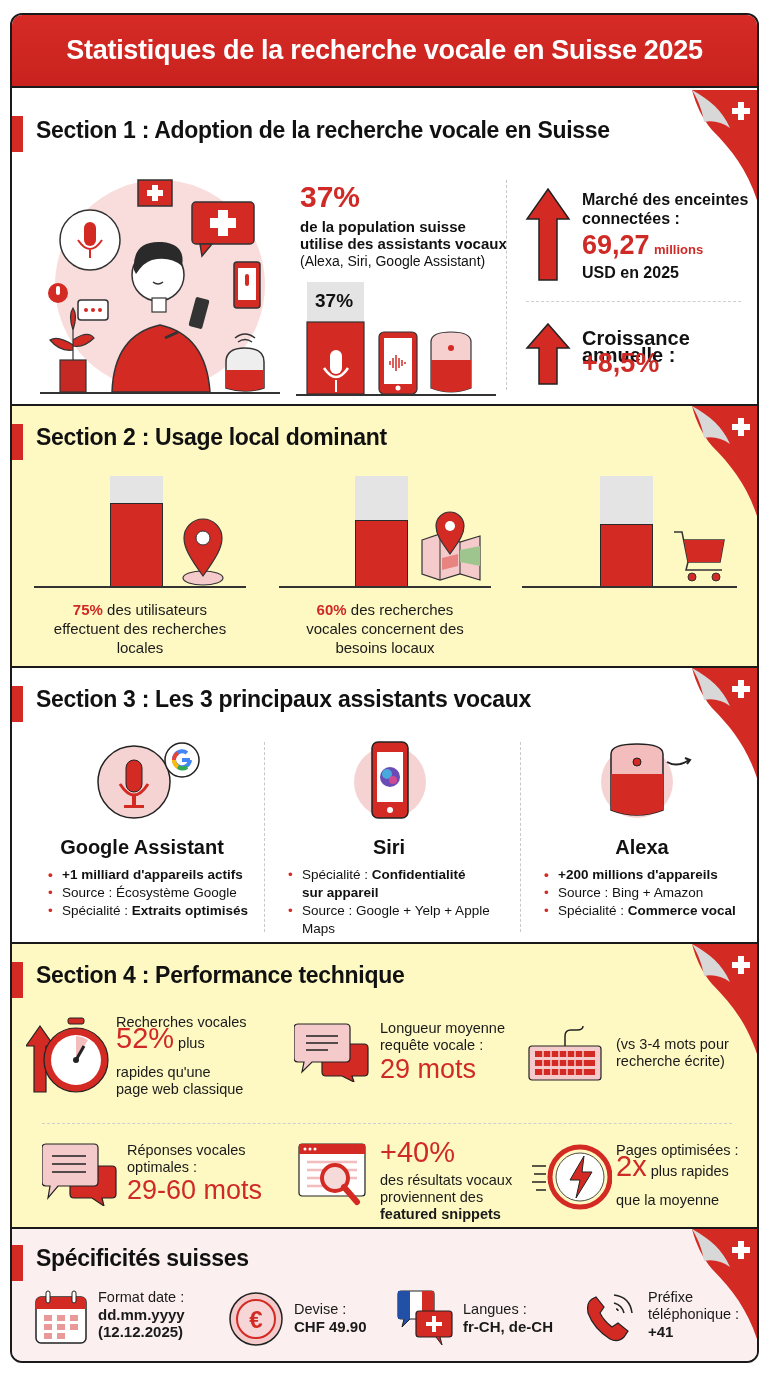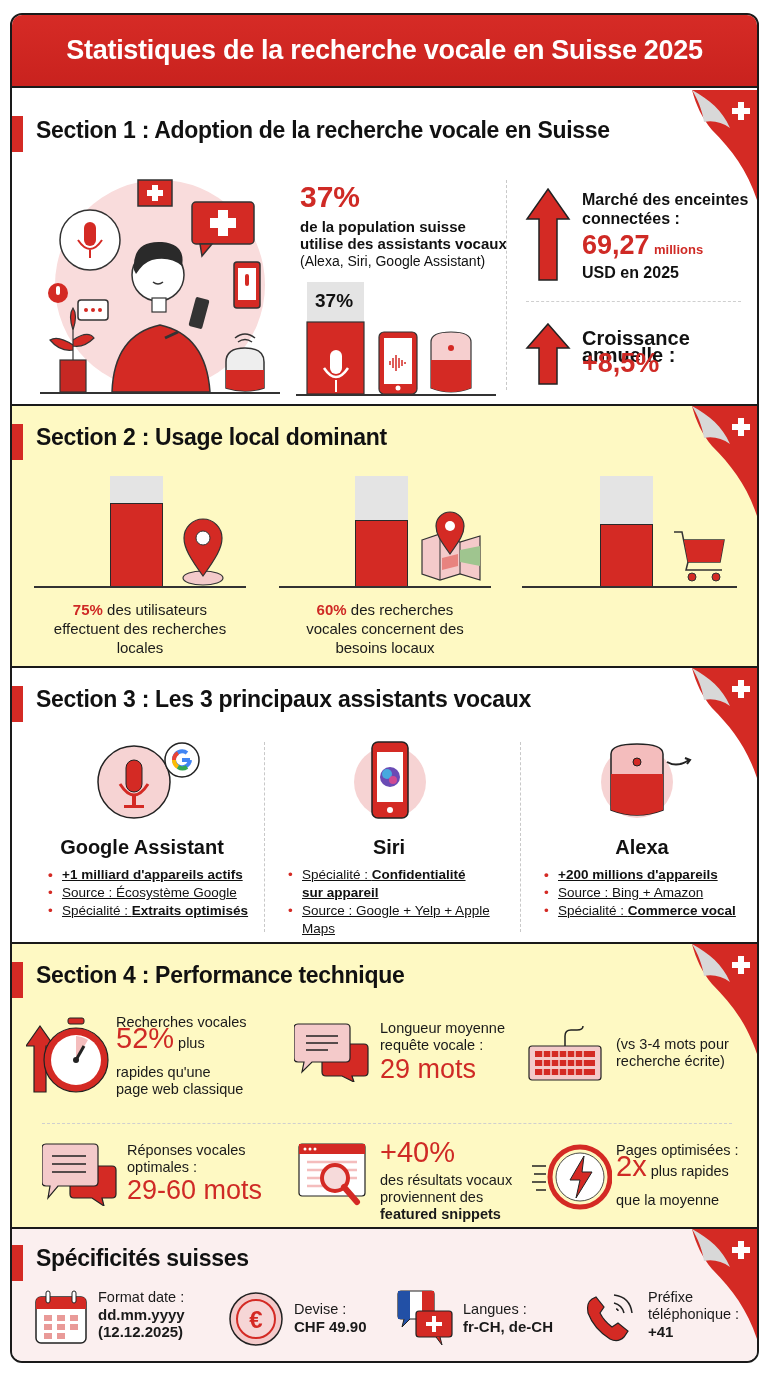--- a/index.html
+++ b/index.html
@@ -51,21 +51,21 @@
   .baseline { position: absolute; height: 2px; background: #333; }
 
   .bar-bg { position: absolute; background: #e4e4e4; }
   .bar-fg { position: absolute; background: #d42a24; border: 1.5px solid #2a2a2a; border-bottom: none; }
 
   .stat-caption { position: absolute; text-align: center; font-size: 15px; line-height: 19px; color: #1a1a1a; }
   .stat-caption b { color: #cf2a25; }
 
   .assistant-name { position: absolute; font-size: 20px; font-weight: bold; text-align: center; }
   .bullets { position: absolute; list-style: none; font-size: 13.5px; line-height: 18px; }
-  .bullets li { position: relative; padding-left: 14px; text-decoration: underline; }
+  .bullets li { position: relative; padding-left: 14px; }
   .bullets li::before { content: "•"; color: #d42a24; position: absolute; left: 0; }
 
   .perf-label { position: absolute; font-size: 14.5px; line-height: 17px; color: #1a1a1a; }
   .perf-big { color: #cf2a25; font-weight: normal; }
 </style>
 </head>
 <body>
 
 <div class="frame">
 

